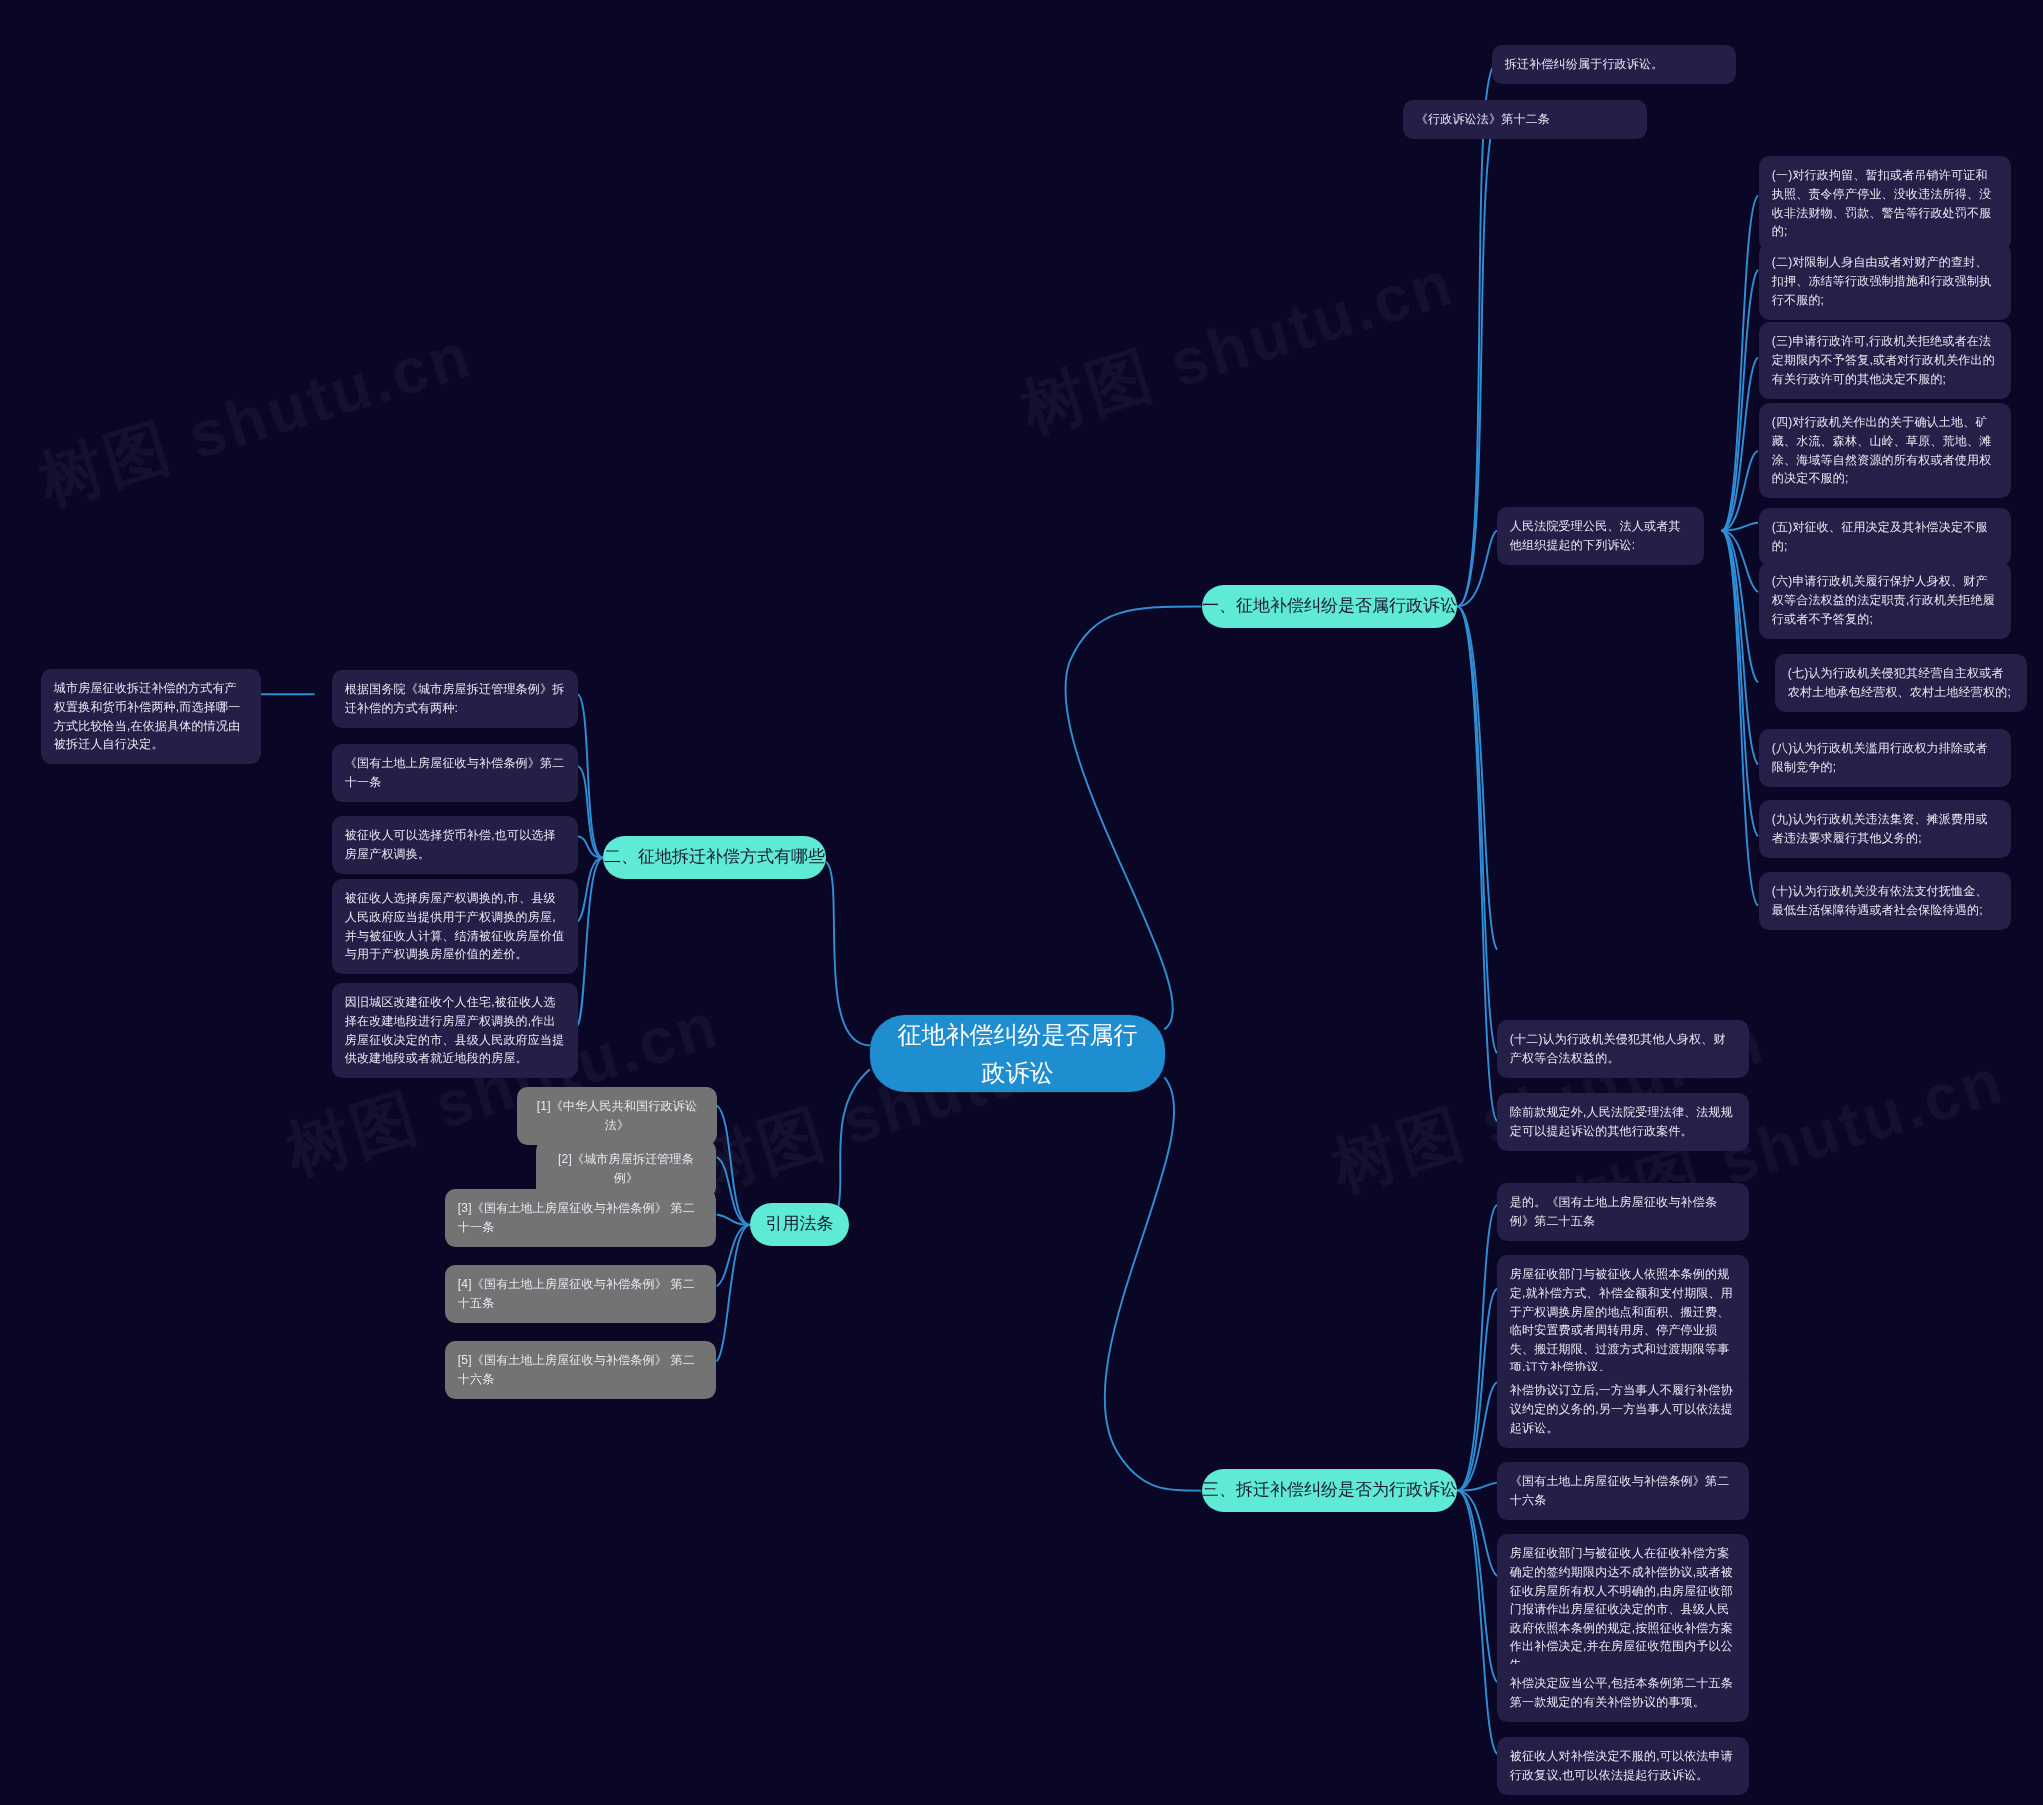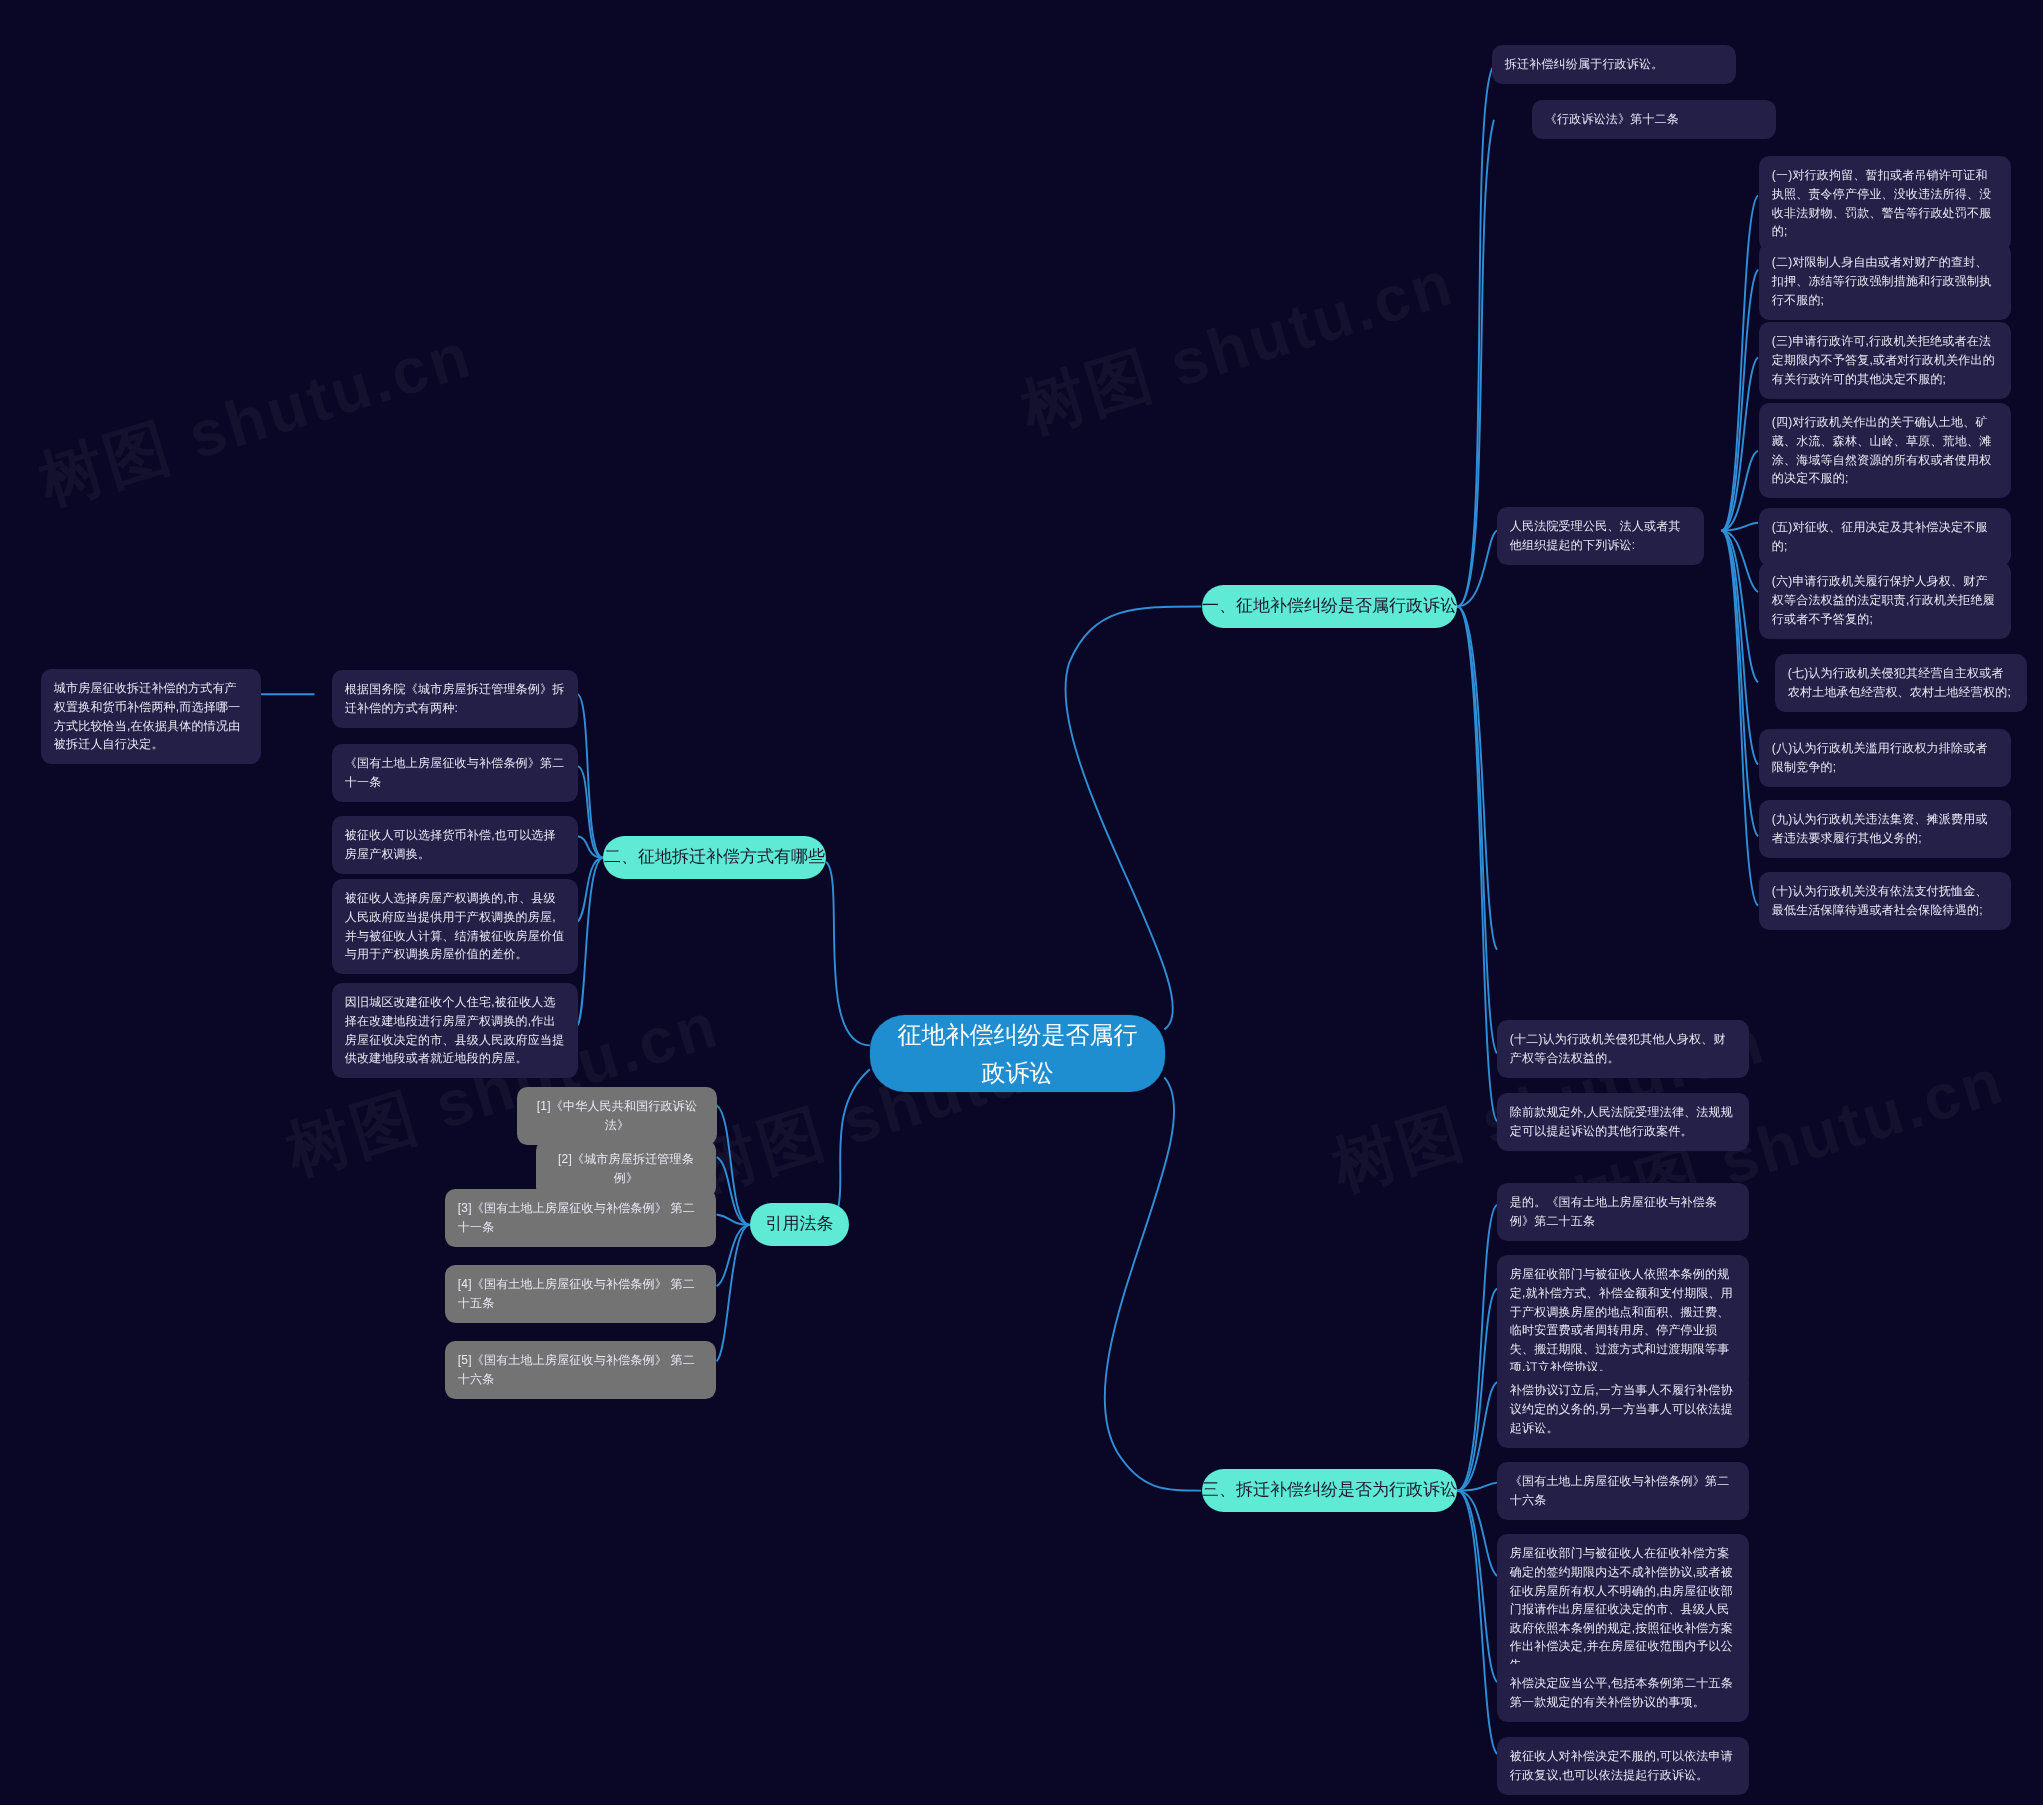--- a/index.html
+++ b/index.html
@@ -157,21 +157,21 @@
   </div>
 
   <div class="node branch" style="left:750px; top:1203px; width:99px; height:43px;">
     <span>引用法条</span>
   </div>
 
   <div class="node leaf right" style="left:1492px; top:45px; width:244px;">
     <span>拆迁补偿纠纷属于行政诉讼。</span>
   </div>
 
-  <div class="node leaf right" style="left:1532px; top:100px; width:244px;">
+  <div class="node leaf right" style="left:1403px; top:100px; width:244px;">
     <span>《行政诉讼法》第十二条</span>
   </div>
 
   <div class="node leaf right" style="left:1497px; top:507px; width:207px;justify-content:flex-end;">
     <span>人民法院受理公民、法人或者其他组织提起的下列诉讼:</span>
   </div>
 
   <div class="node leaf num right" style="left:1759px; top:156px; width:252px;">
     <span>(一)对行政拘留、暂扣或者吊销许可证和执照、责令停产停业、没收违法所得、没收非法财物、罚款、警告等行政处罚不服的;</span>
   </div>

